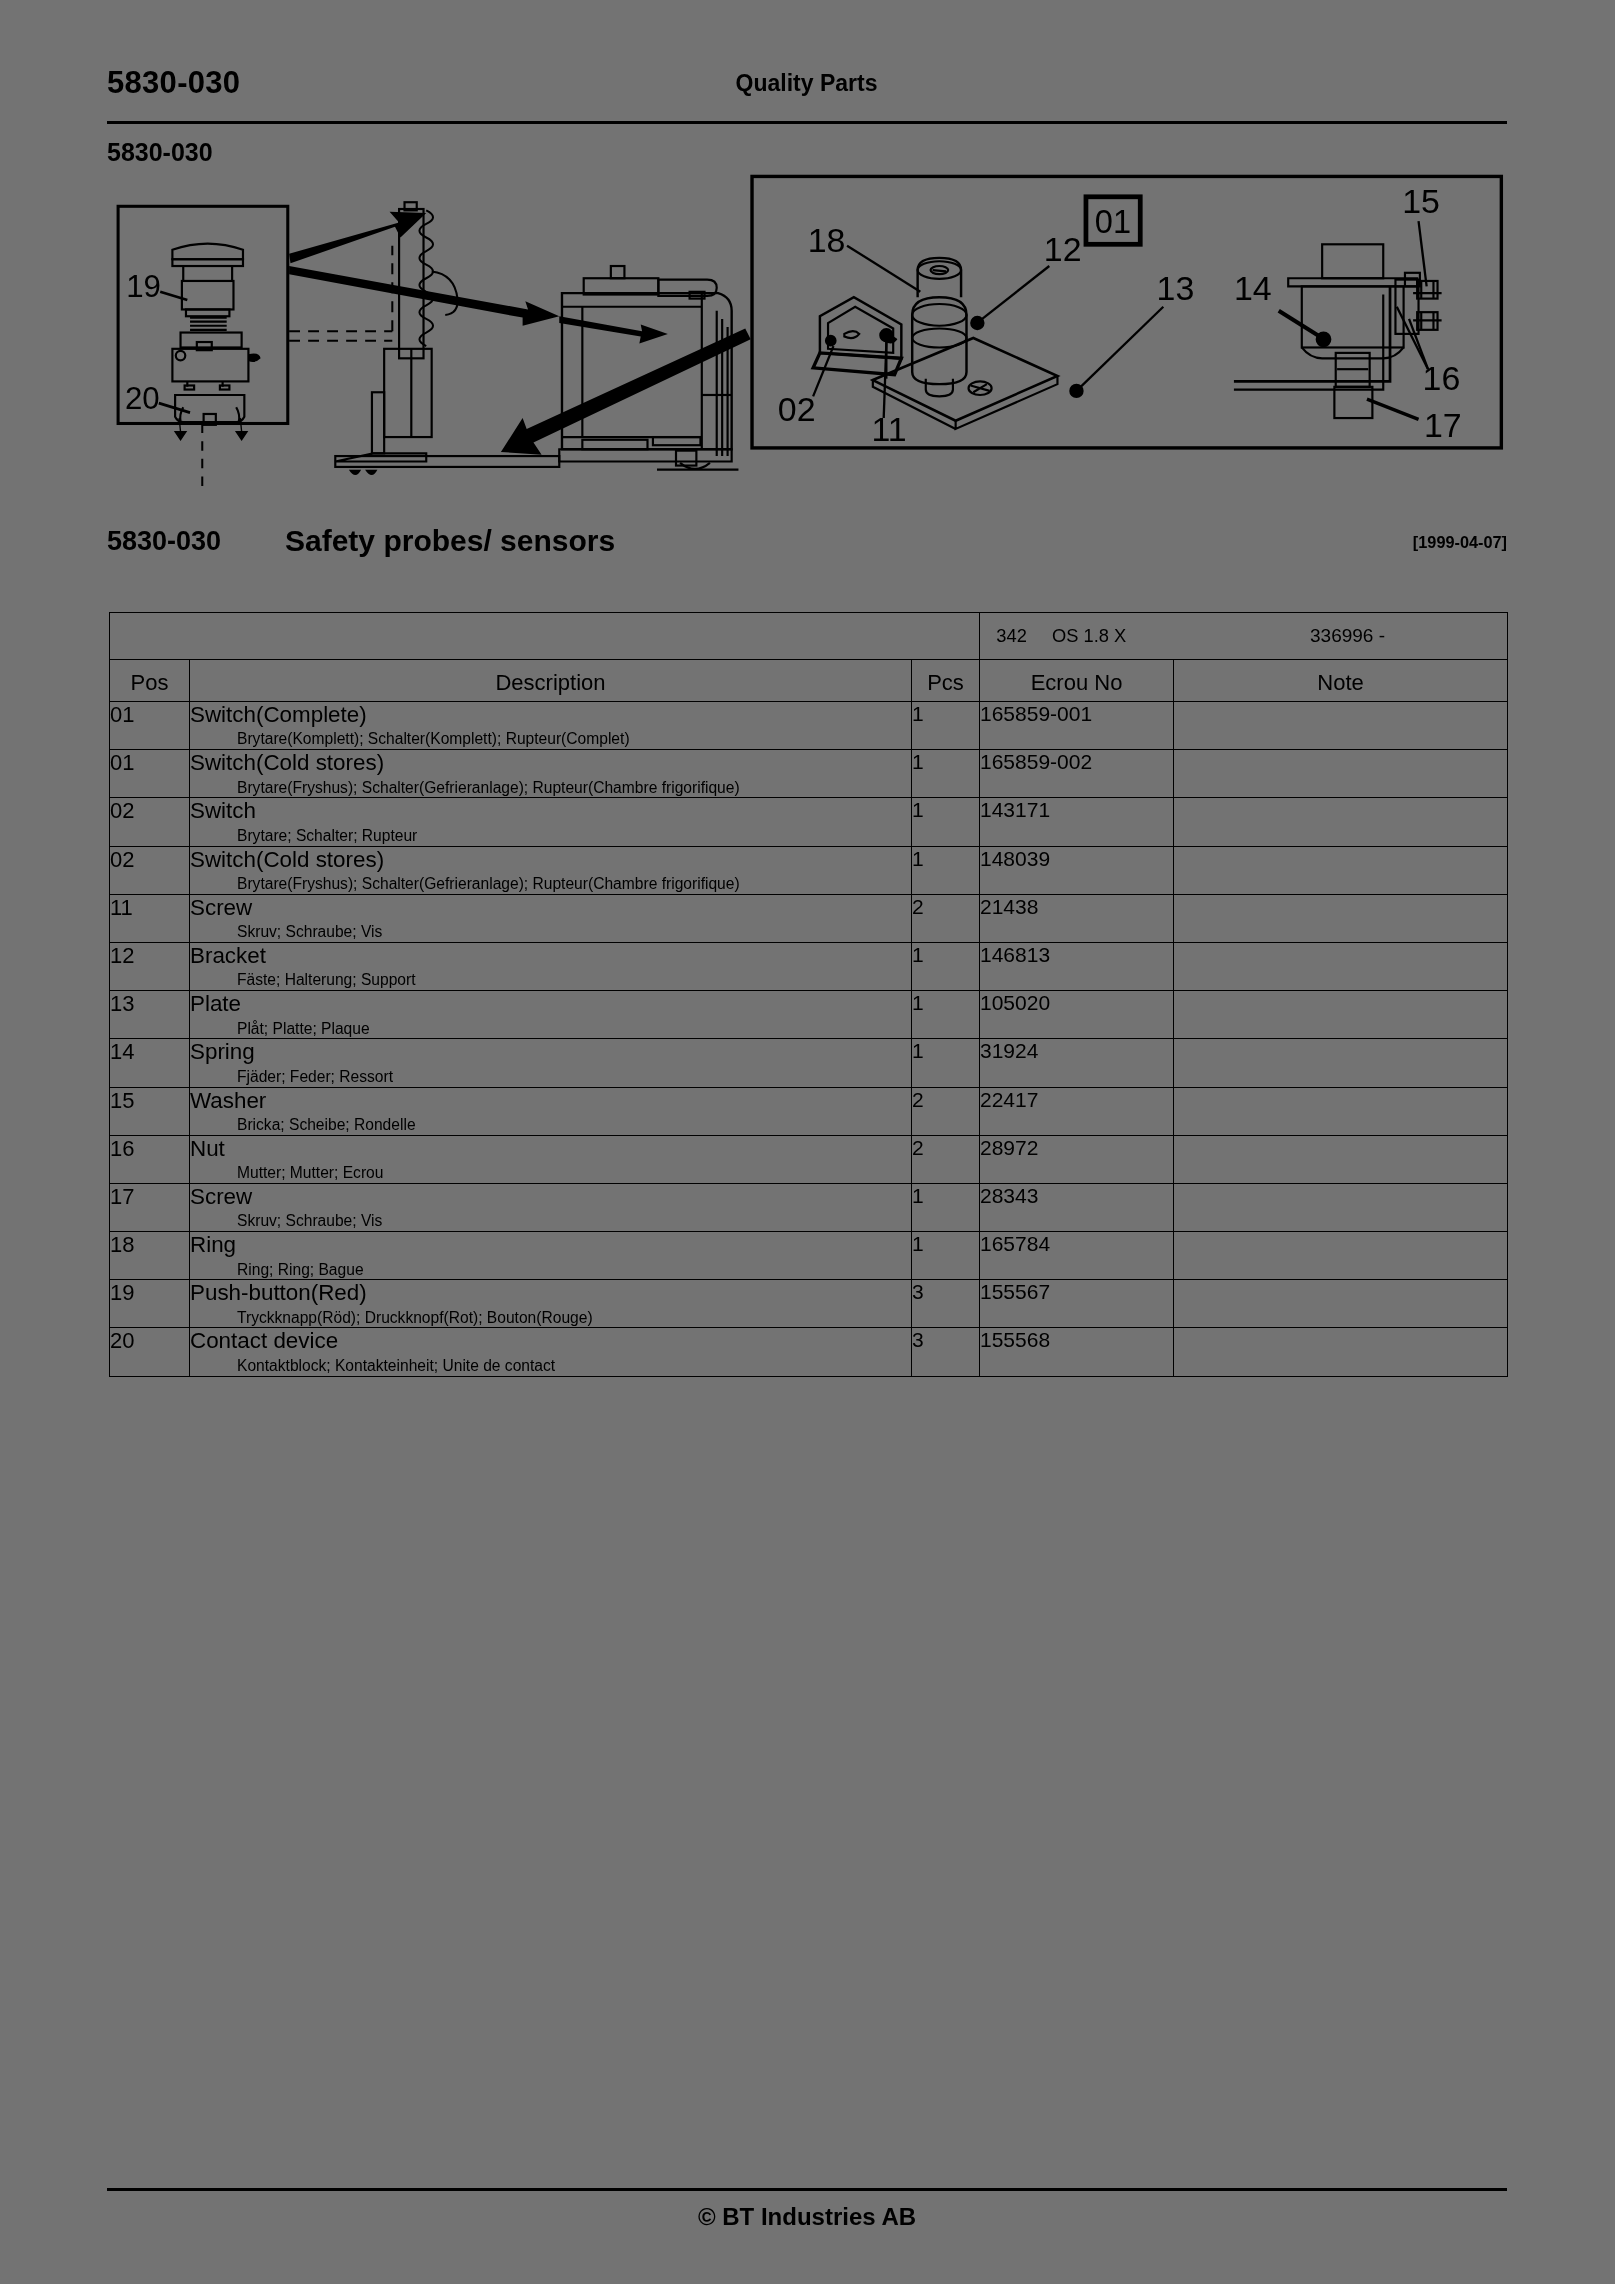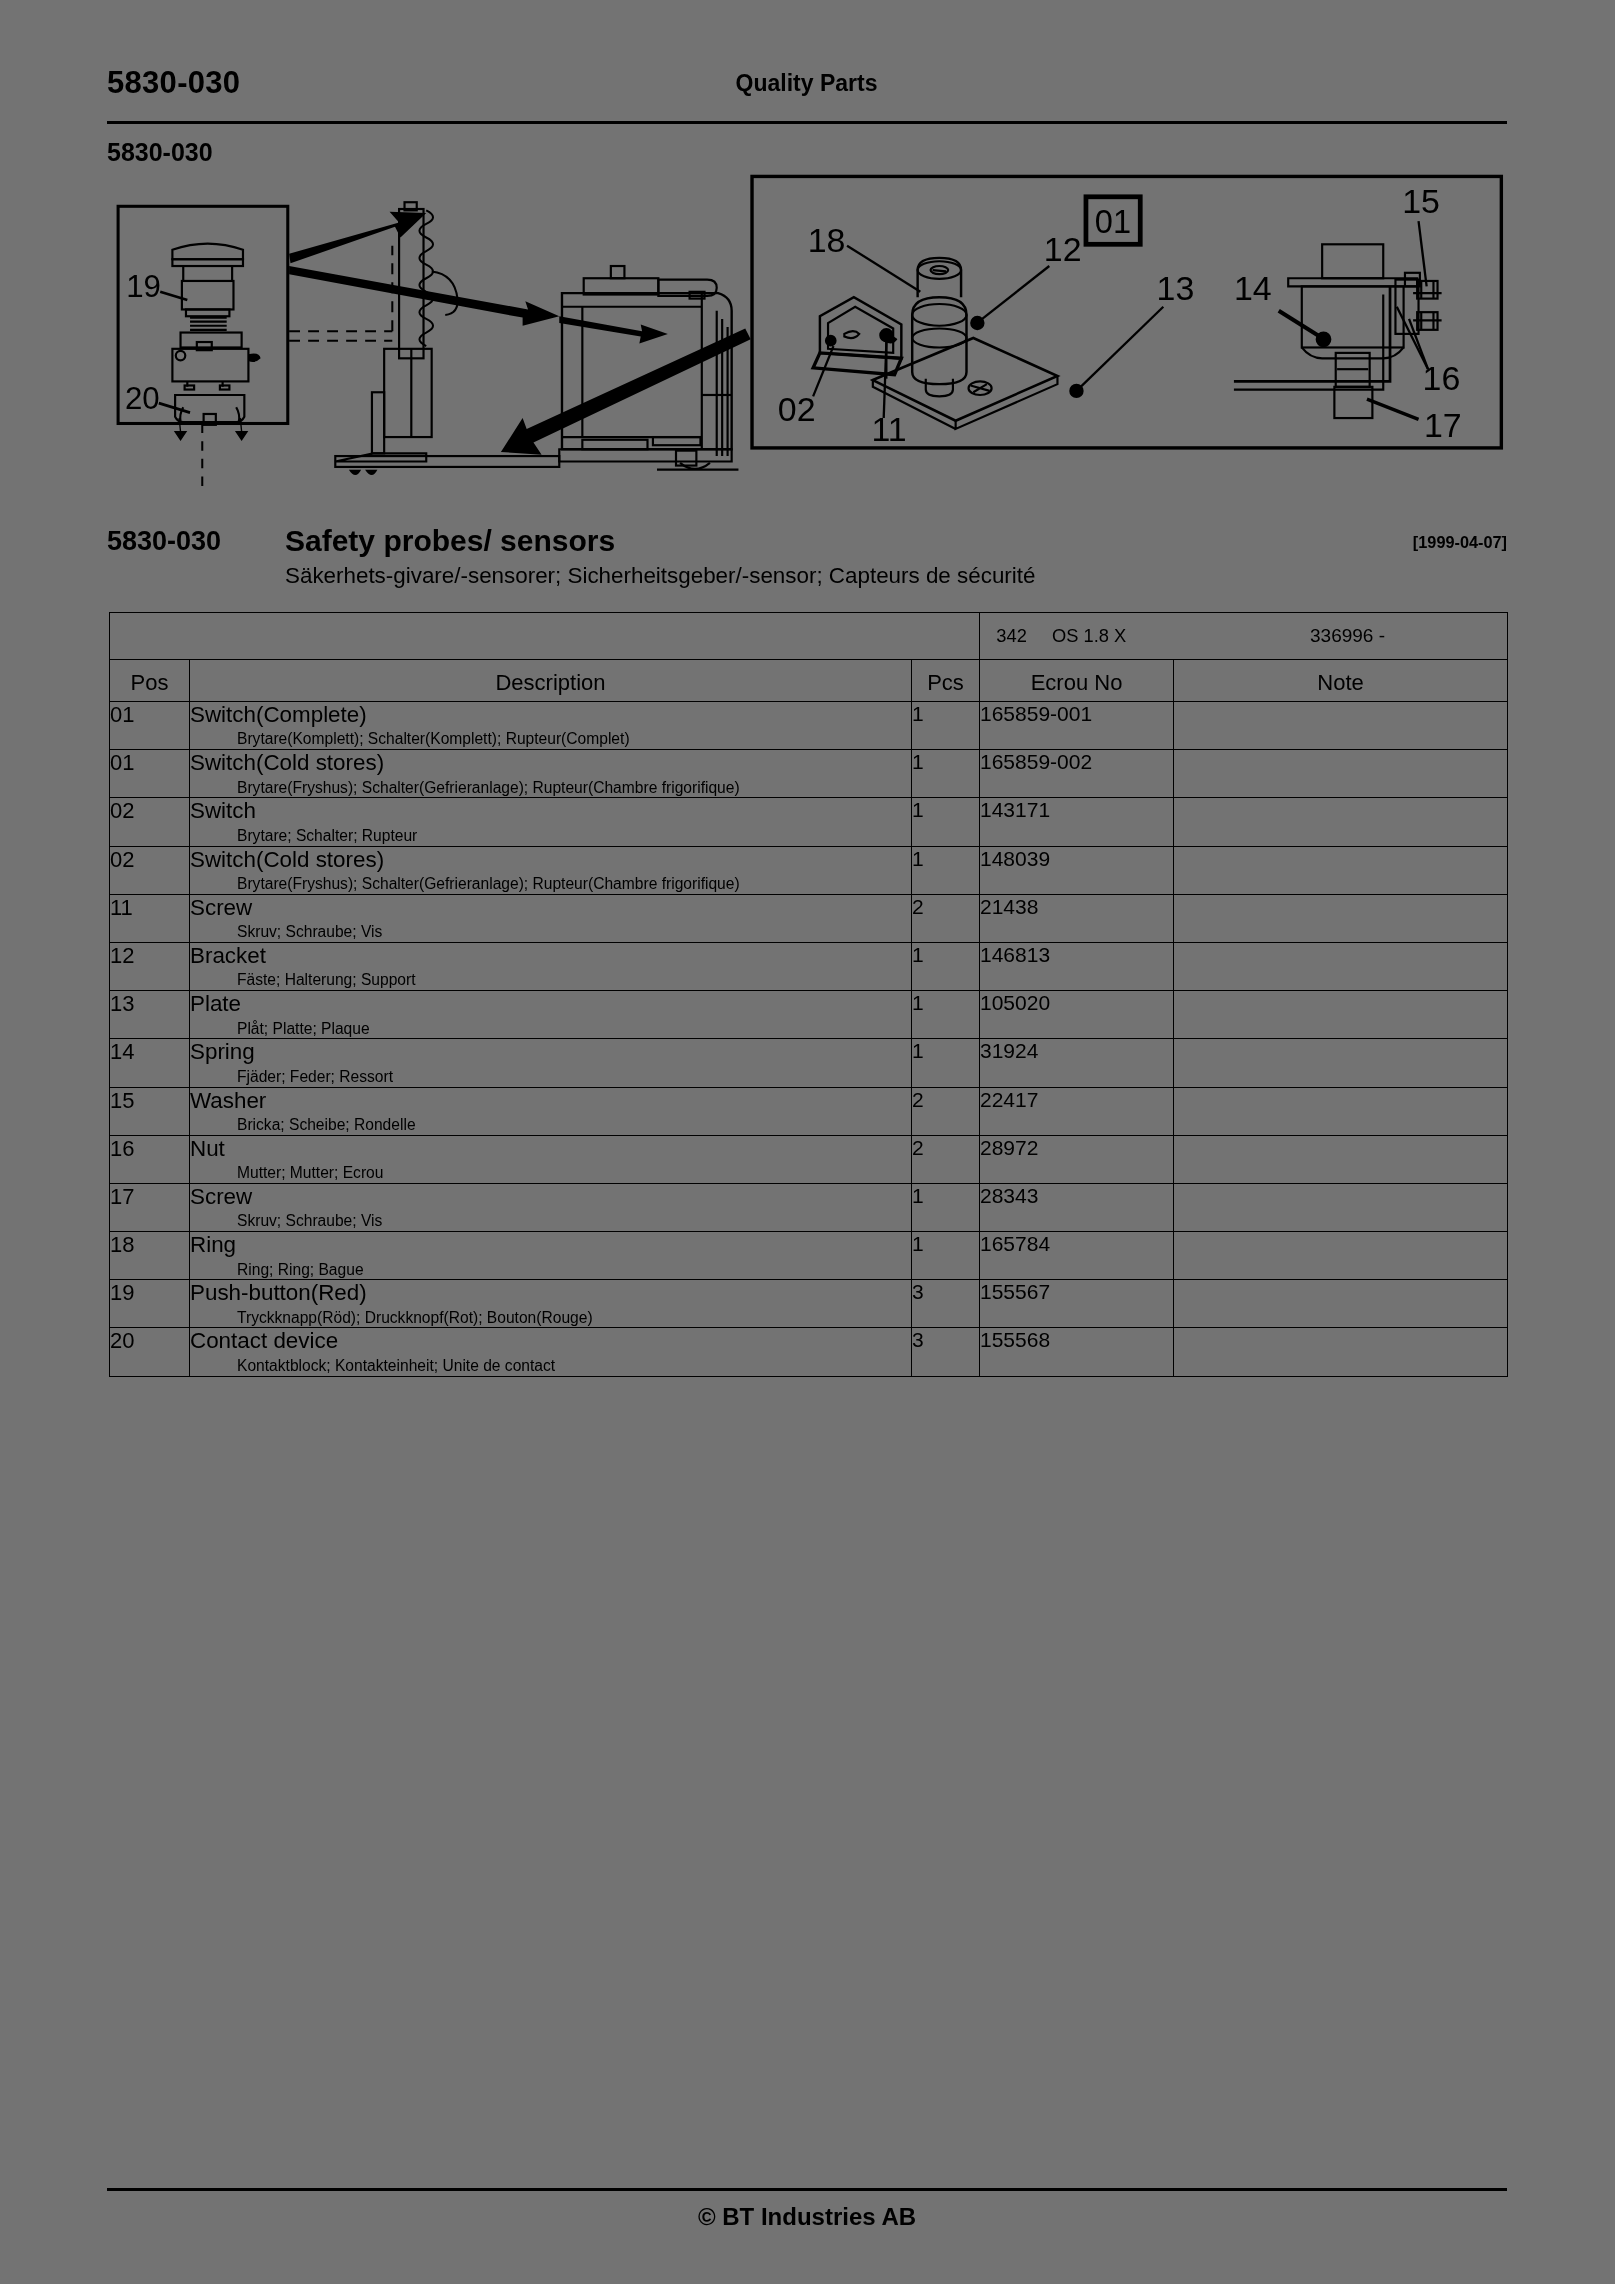--- a/index.html
+++ b/index.html
@@ -410,21 +410,20 @@
         <text x="1126" y="398" font-family="Liberation Sans, sans-serif" font-size="50" fill="#000" stroke="none">11</text>
         <path d="M1144 364 L1148 252" stroke-width="3.4"></path>
       </g>
     </svg>
   </div>
 
   <div class="title-block">
     <div class="title-code">5830-030</div>
     <div class="title-main">Safety probes/ sensors</div>
     <div class="title-date">[1999-04-07]</div>
-    <div class="title-sub">Säkerhets-givare/-sensorer; Sicherheitsgeber/-sensor; Capteurs de sécurité</div>
   </div>
 
   <div class="table-wrap">
     <table class="parts">
       <colgroup>
         <col class="col-pos">
           <col class="col-desc">
           <col class="col-pcs">
           <col class="col-part">
           <col class="col-note">

